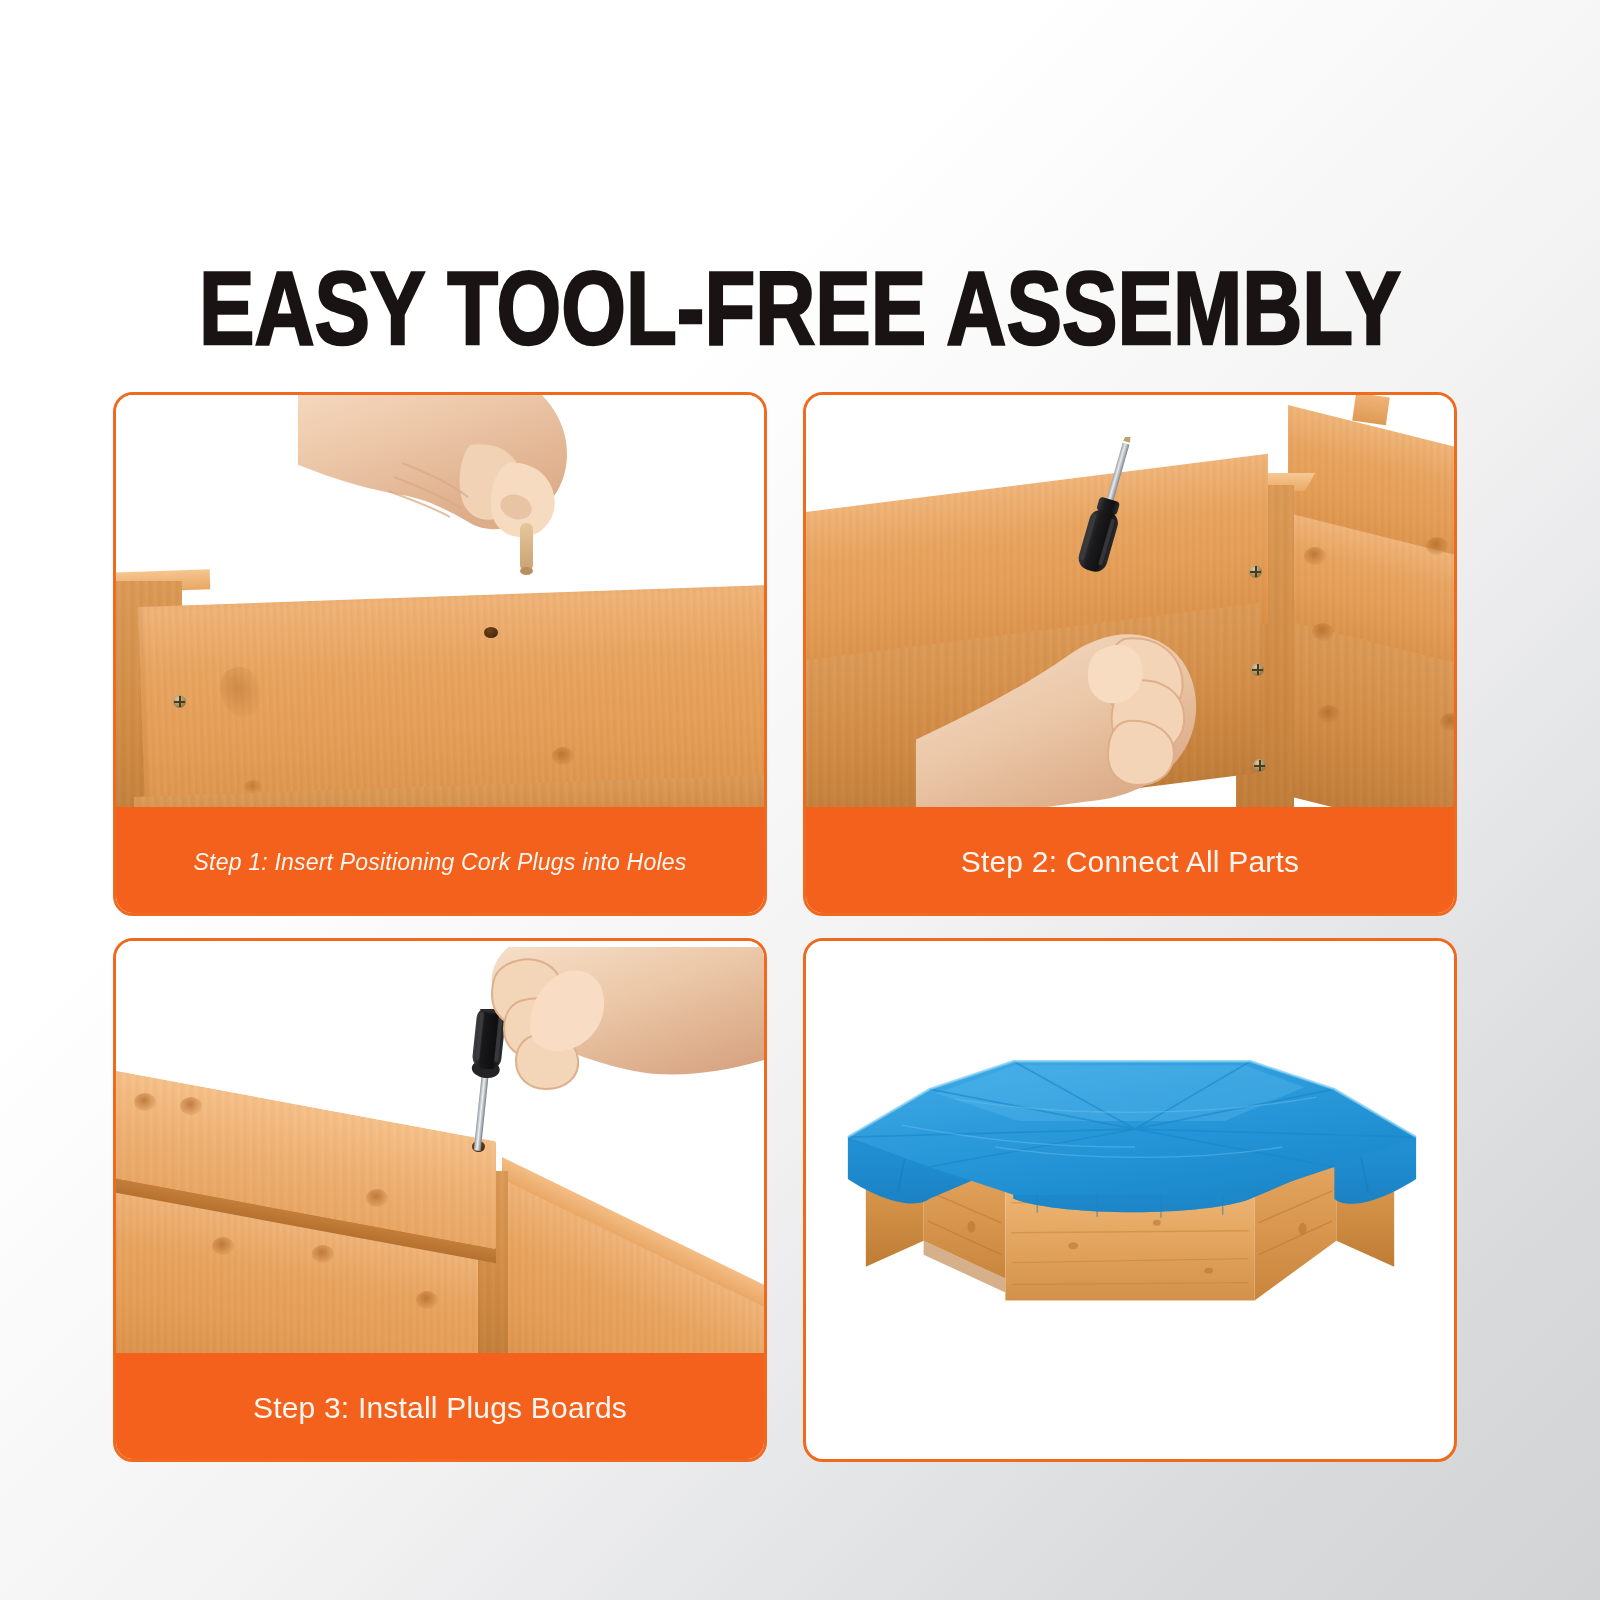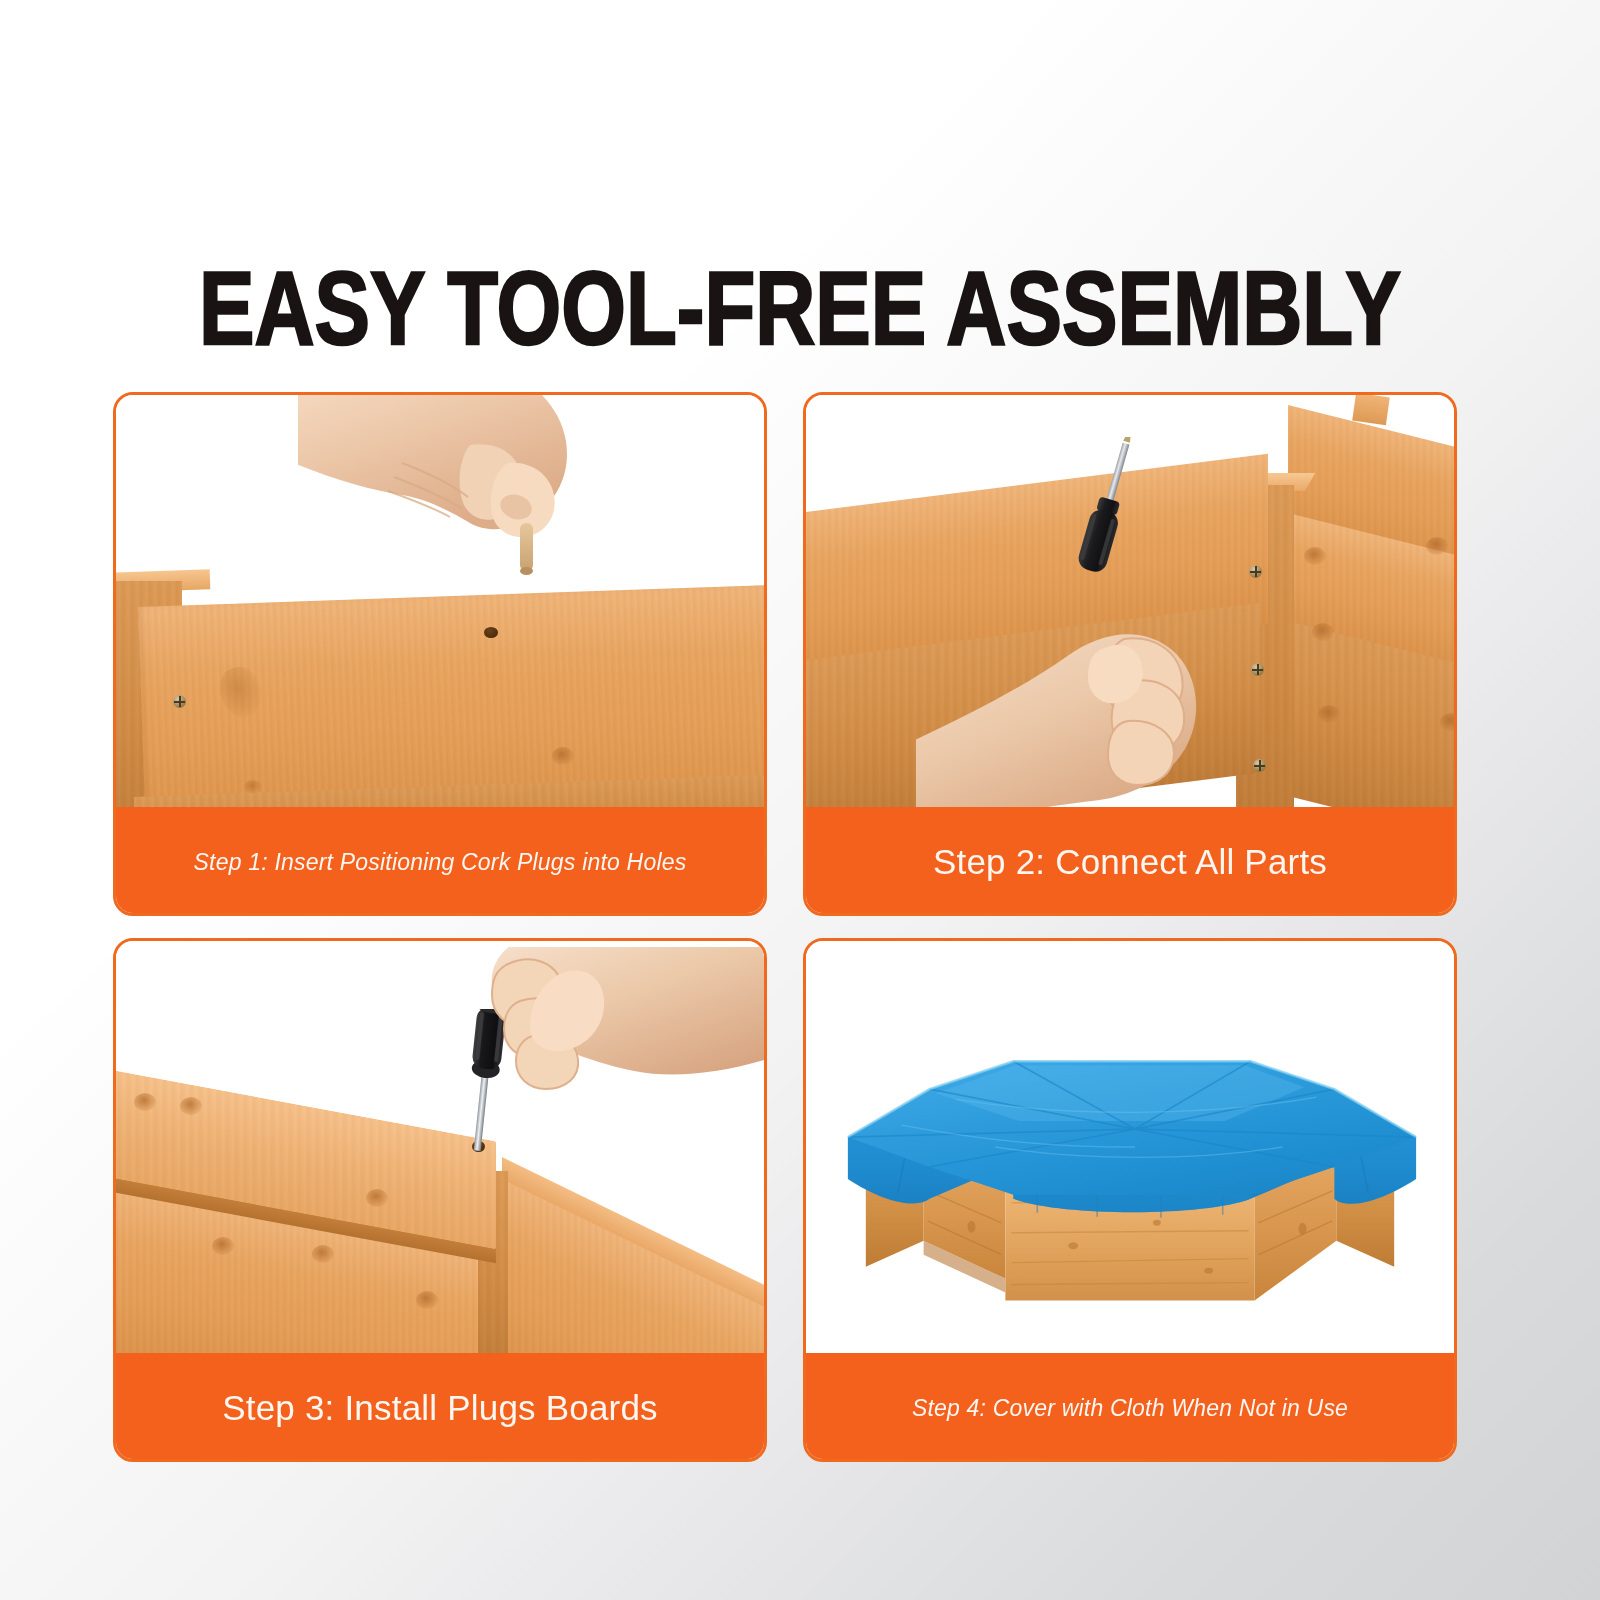--- a/index.html
+++ b/index.html
@@ -76,21 +76,21 @@
     position: absolute;
     left: -3px; right: -3px; bottom: -3px;
     height: 109px;
     background: #f3611c;
     border-radius: 0 0 20px 20px;
     color: #fdf6f1;
     display: flex;
     align-items: center;
     justify-content: center;
     text-align: center;
-    font-size: 35px;
+    font-size: 30px;
     line-height: 44px;
     padding: 0 26px;
     box-sizing: border-box;
     letter-spacing: 0.2px;
   }
   .caption.two-line { font-size: 23px; font-style: italic; }
 
   
 
   
@@ -656,17 +656,16 @@
           </g>
           <g stroke="#6cc2ef" stroke-width="1.3" opacity="0.45" fill="none">
             <path d="M 150 158 C 260 176 400 176 512 156"></path>
             <path d="M 190 206 C 280 220 390 220 478 206"></path>
             <path d="M 96 184 C 180 200 250 206 330 206"></path>
           </g>
 
           <path d="M 42 196 L 124 148 L 208 120 L 446 120 L 530 148 L 612 196" fill="none" stroke="#7fcdf2" stroke-width="2.4" opacity="0.75"></path>
         </svg>
       </div>
-      <div class="caption two-line">Step 4: Cover with Cloth When Not in Use</div>
     </div>
 
   </div>
 </div>
 
 </body></html>

